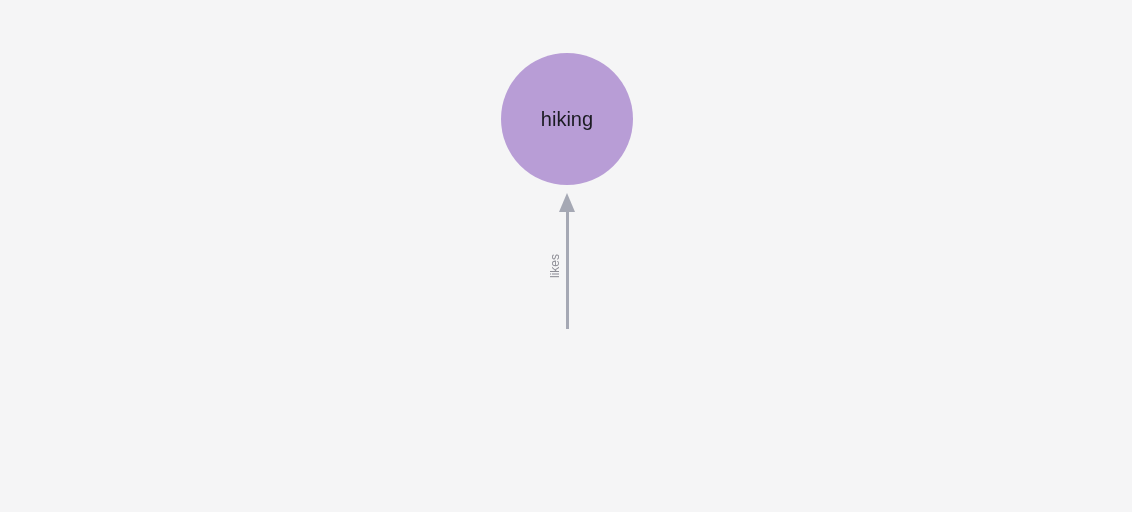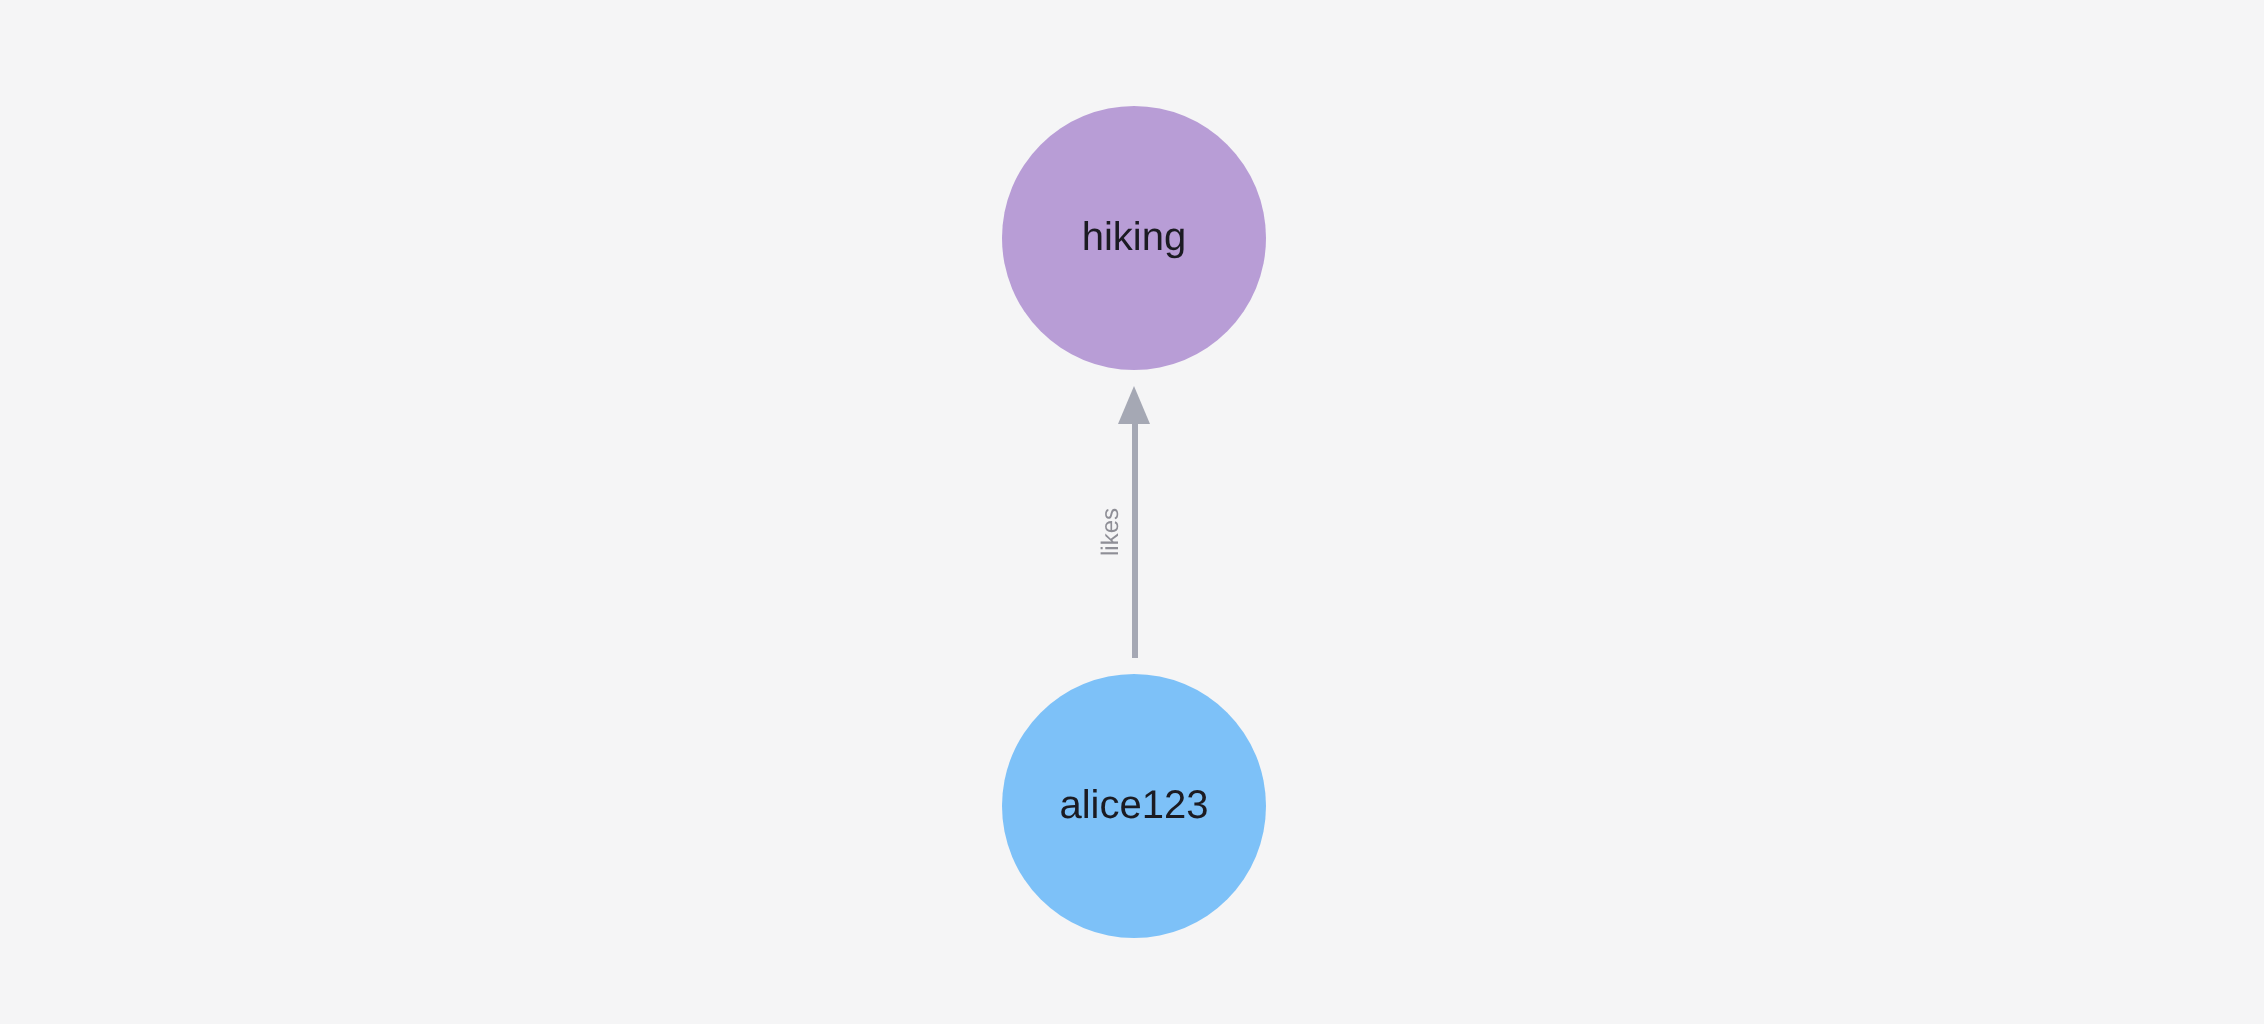--- a/index.html
+++ b/index.html
@@ -63,17 +63,14 @@
   <div class="node" style="left: 501px; top: 53px; width: 132px; height: 132px; background-color: rgb(184, 157, 214); color: rgb(27, 27, 34);">
     <span>hiking</span>
   </div>
 
   <div class="edge-line" style="background-color: rgb(165, 168, 180);"></div>
 
   <div class="edge-arrowhead" style="border-bottom-color: rgb(165, 168, 180);"></div>
 
   <div class="edge-label" style="color: rgb(142, 142, 150);">likes</div>
 
-  <div class="node" style="left: 501px; top: 337px; width: 132px; height: 132px; background-color: rgb(125, 193, 248); color: rgb(27, 27, 34);">
-    <span>alice123</span>
-  </div>
 
 </div>
 
 </body></html>

